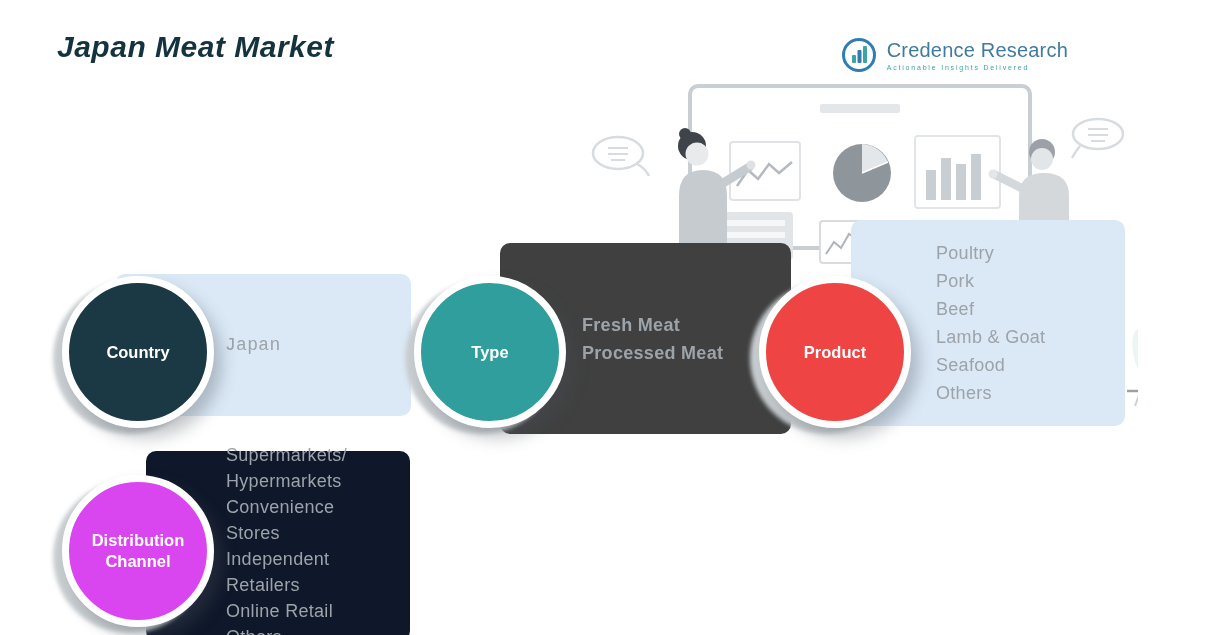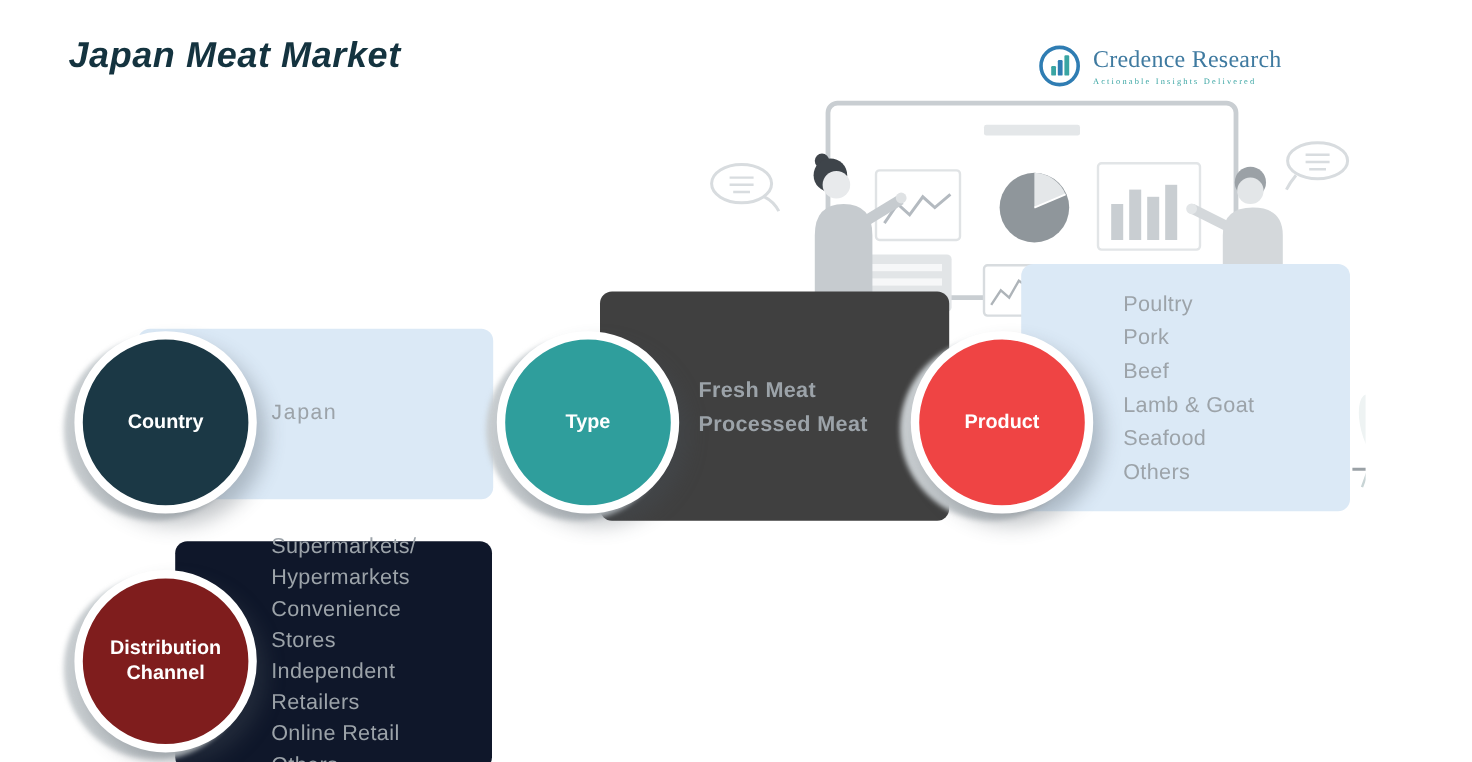--- a/index.html
+++ b/index.html
@@ -8,21 +8,21 @@
   .stage { position:relative; width:1138px; height:635px; background:#ffffff; overflow:hidden;margin-top:16px; }
 
   .title {
     position:absolute; left:57px; top:14px;
     font-size:30px; font-weight:bold; font-style:italic;
     color:#14333f; letter-spacing:0.5px; z-index:5;
   }
 
   
   .logo { position:absolute; right:70px; top:20px; display:flex; align-items:center; gap:9px; z-index:5; }
-  .logo-text { display:flex; flex-direction:column;font-family:Liberation Serif, serif; }
+  .logo-text { display:flex; flex-direction:column; }
   .logo-name { font-size:20px; color:#3f7aa0; letter-spacing:0.2px; }
   .logo-tagline { font-size:7px; color:#3aa5a3; letter-spacing:1.8px; margin-top:2px; text-transform:none; }
 
   
   .illustration { position:absolute; left:575px; top:58px; z-index:0; }
 
   
   .panel {
     position:absolute; background:#dbe9f6; border-radius:10px;
     display:flex; align-items:center; z-index:1;
@@ -183,17 +183,17 @@
   <div class="panel panel-distribution" style="background: #0f172a;">
     <div class="items">
         <div class="panel-item">Supermarkets/ Hypermarkets</div>
         <div class="panel-item">Convenience Stores</div>
         <div class="panel-item">Independent Retailers</div>
         <div class="panel-item">Online Retail</div>
         <div class="panel-item">Others</div>
       </div>
   </div>
   <div class="crescent crescent-distribution"></div>
-  <div class="circle circle-distribution" style="background: #7f1d1d; justify-content: flex-end;">
+  <div class="circle circle-distribution" style="background: #d946ef; justify-content: flex-end;">
     <span>Distribution Channel</span>
   </div>
 
 </div>
 
 </body></html>

